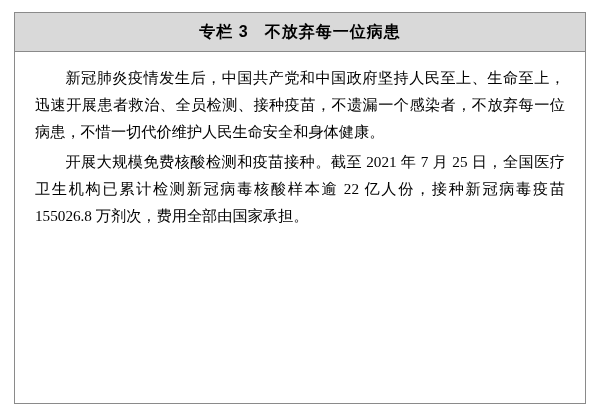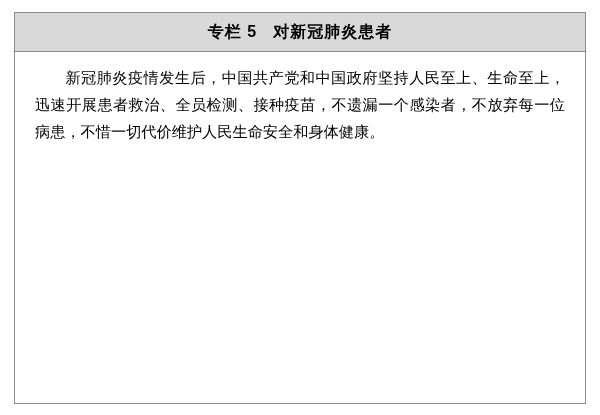--- a/index.html
+++ b/index.html
@@ -62,20 +62,21 @@
     margin-bottom: 0;
   }
 </style>
 </head>
 <body>
 
 <div class="page">
   <div class="box">
     <div class="box-header">
       <div class="box-header-title">
-        <span class="num">专栏 5</span><span>对新冠肺炎患者</span>
+        <span class="num">专栏 3</span><span>不放弃每一位病患</span>
       </div>
     </div>
     <div class="box-body">
       <p class="para">新冠肺炎疫情发生后，中国共产党和中国政府坚持人民至上、生命至上，迅速开展患者救治、全员检测、接种疫苗，不遗漏一个感染者，不放弃每一位病患，不惜一切代价维护人民生命安全和身体健康。</p>
+      <p class="para">开展大规模免费核酸检测和疫苗接种。截至 2021 年 7 月 25 日，全国医疗卫生机构已累计检测新冠病毒核酸样本逾 22 亿人份，接种新冠病毒疫苗 155026.8 万剂次，费用全部由国家承担。</p>
     </div>
   </div>
 </div>
 
 </body></html>

